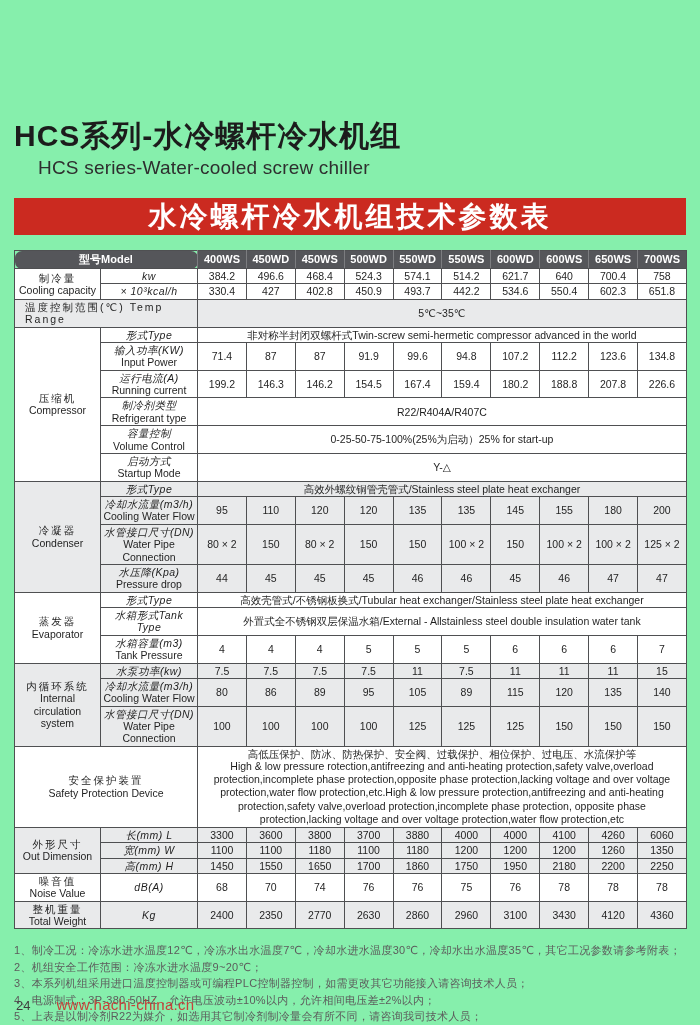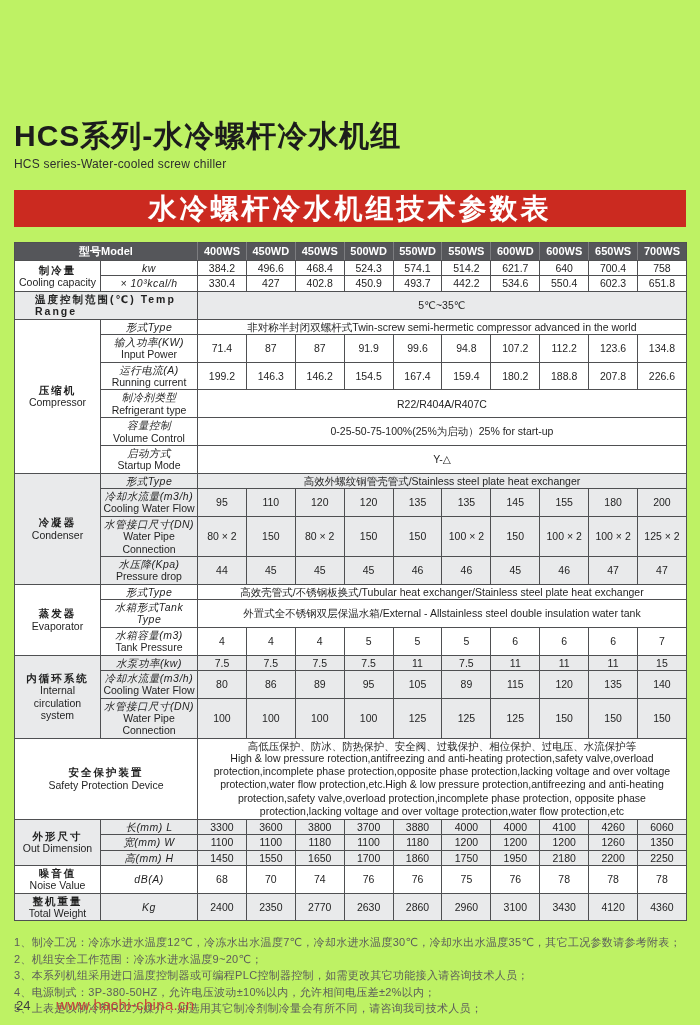--- a/index.html
+++ b/index.html
@@ -1,43 +1,43 @@
 <!DOCTYPE html>
 <html><head>
 <meta charset="utf-8">
 <style>
   * { margin:0; padding:0; box-sizing:border-box; }
   html,body { background:#ffffff; }
   body { font-family:"Liberation Sans","DejaVu Sans",sans-serif; }
-  .page { position:relative; width:700px; height:1025px; background:#bef264; overflow:hidden; }
+  .page { position:relative; width:700px; height:1025px; background:#86efac; overflow:hidden; }
   .content { padding:118px 14px 0 14px; }
 
   .title { font-size:30px; font-weight:700; color:#1c1c1c; letter-spacing:1px; line-height:36px; }
-  .subtitle { font-size:12px; color:#2e2e2e; margin-top:3px; letter-spacing:0.2px; }
+  .subtitle { font-size:19px; color:#2e2e2e; margin-top:3px; letter-spacing:0.2px;margin-left:24px; }
 
   .banner { margin-top:19px; height:37px; background:#cb2a20; color:#ffffff;
             display:flex; align-items:center; justify-content:center;
             font-size:28px; font-weight:700; letter-spacing:3px; }
 
   table.spec { margin-top:15px; width:672px; border-collapse:collapse; table-layout:fixed;
                font-size:10.5px; color:#1f1f1f; }
   table.spec td { border:1px solid #4f5052; text-align:center; vertical-align:middle;
                   padding:1px 2px; line-height:1.18; white-space:normal; background:#fff; }
   table.spec col.c-group { width:86px; }
   table.spec col.c-label { width:97px; }
   table.spec col.c-val { width:48.9px; }
 
   tr.hdr td { background:#55565a; color:#ffffff; font-weight:700; font-size:11px;
               height:18px; border-color:#7c7d80; border-top-color:#4f5052; border-bottom-color:#4f5052; }
-  tr.hdr td:first-child { border-left-color:#4f5052; }
+  tr.hdr td:first-child { border-left-color:#4f5052;border-radius:7px; }
   tr.hdr td:last-child { border-right-color:#4f5052; }
 
   tr.shade td { background:#e9eaeb; }
   td.group-cell { font-size:10.5px; }
-  td.group-cell .zh { letter-spacing:2px;font-weight:bold; }
+  td.group-cell .zh { letter-spacing:2px; }
   td.group-cell .en { letter-spacing:0; }
   td.label-cell .zh { letter-spacing:0.5px;font-style:italic; }
   td.row-span { }
   td.left-text { text-align:left; padding:3px 6px; }
   td.left-text .en { line-height:1.25; }
   tr.slim td { height:15px; }
   tr.tall td { height:27px; }
   td.val { white-space:nowrap; }
 
   .notes { margin-top:13px; font-size:11px; color:#5c5c5c; line-height:16.5px; letter-spacing:0.3px; }
@@ -111,21 +111,21 @@
             <td class="val">402.8</td>
             <td class="val">450.9</td>
             <td class="val">493.7</td>
             <td class="val">442.2</td>
             <td class="val">534.6</td>
             <td class="val">550.4</td>
             <td class="val">602.3</td>
             <td class="val">651.8</td>
           </tr>
           <tr class="shade slim">
-            <td class="group-cell" rowspan="1" colspan="2" style="text-align: left; padding-left: 20px;">
+            <td class="group-cell" rowspan="1" colspan="2" style="text-align: left; padding-left: 10px;">
               <div class="zh">温度控制范围(℃) Temp Range</div>
             </td>
             <td class="row-span" colspan="10">
               <div class="zh">5℃~35℃</div>
             </td>
           </tr>
           <tr class="slim">
             <td class="group-cell" rowspan="6">
               <div class="zh">压缩机</div>
               <div class="en">Compressor</div>

